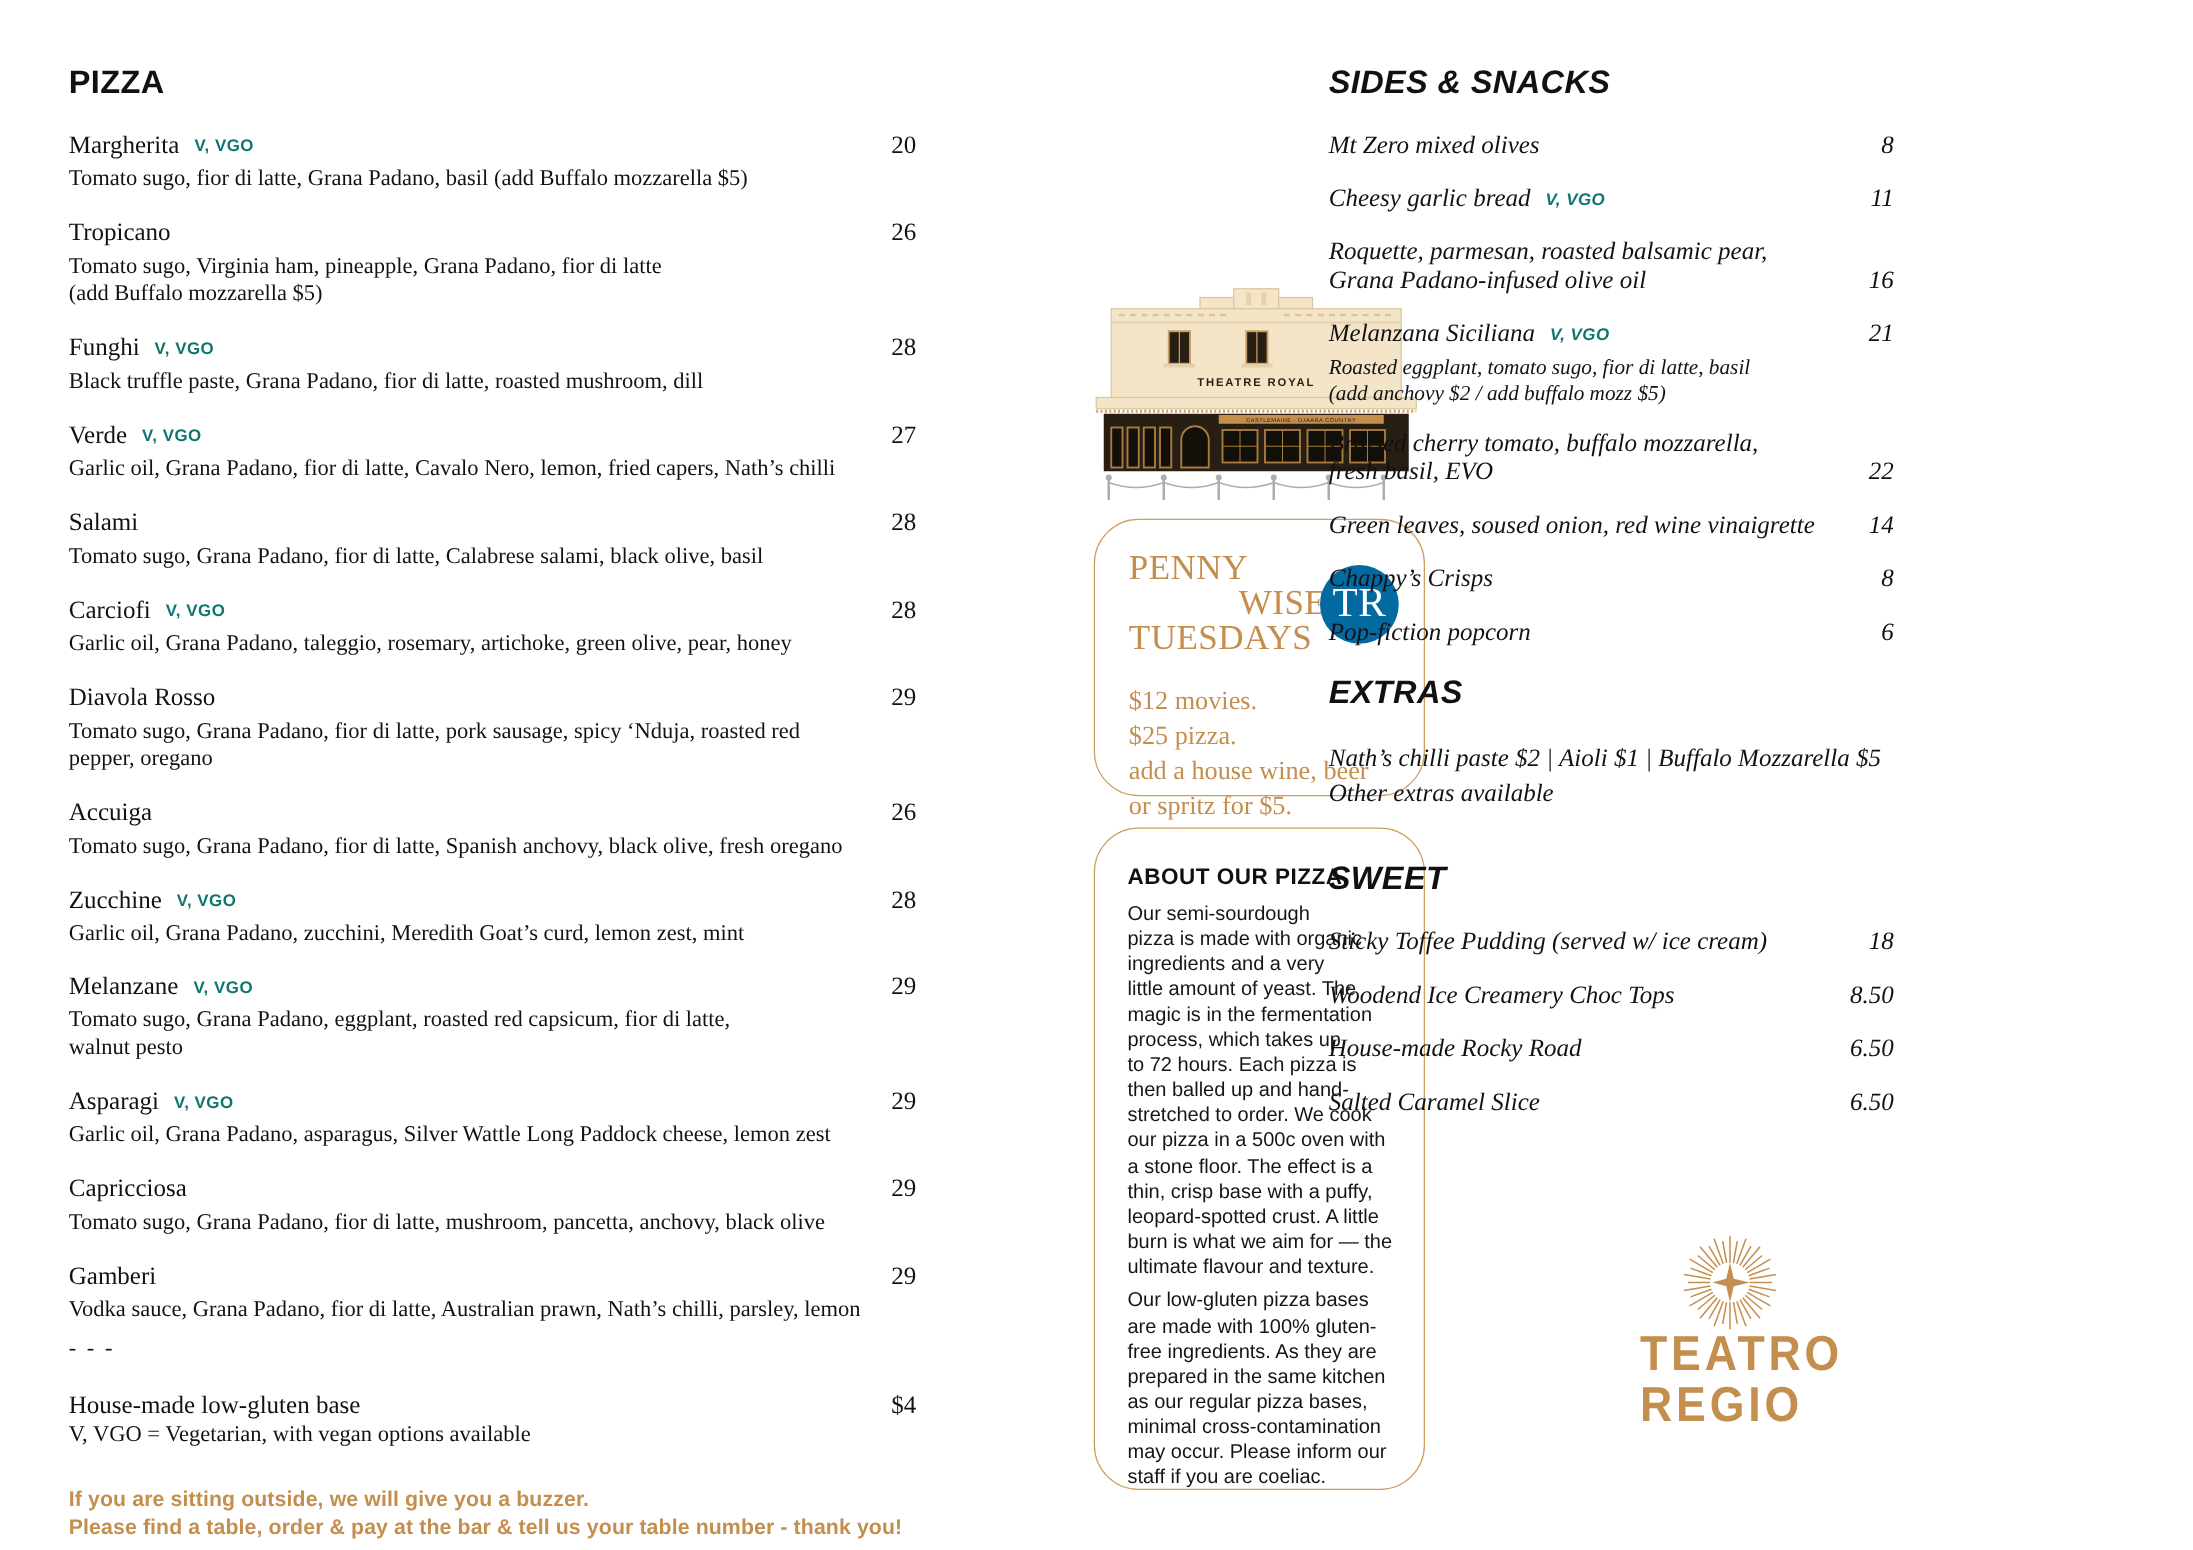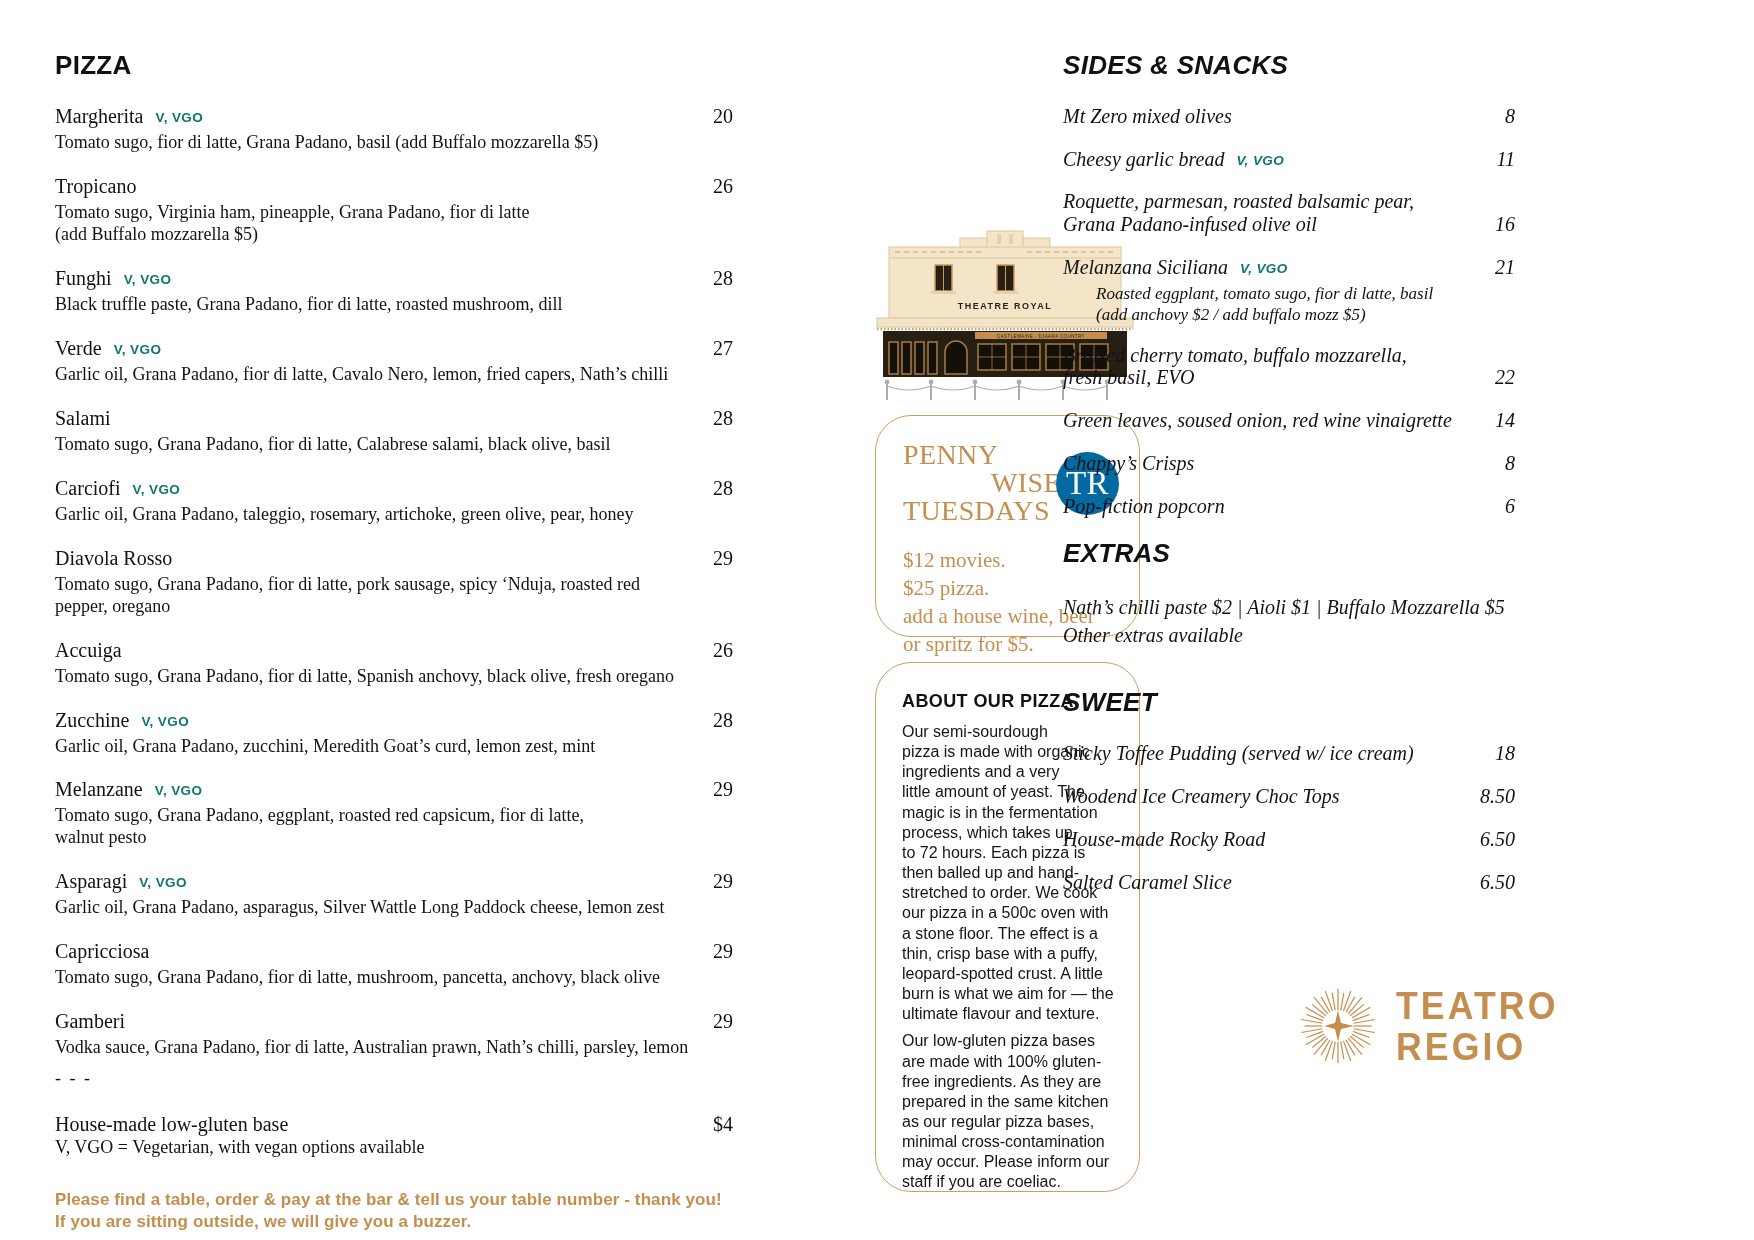--- a/index.html
+++ b/index.html
@@ -17,21 +17,21 @@
   }
   .menu-item{margin-bottom:21px;}
   .row{display:flex;justify-content:space-between;align-items:baseline;}
   .iname{font-size:20px;line-height:1.08;}
   .tags{
     font-family:"Liberation Sans", sans-serif;font-weight:700;font-size:13.5px;
     color:#0f766e;letter-spacing:.4px;margin-left:12px;position:relative;top:-1px;
   }
   .price{font-size:20px;}
   .idesc{font-size:18px;line-height:1.22;margin-top:4px;white-space:pre-line;}
-  .idesc.small{font-size:17px;line-height:1.24;margin-left:33px;}
+  .idesc.small{font-size:17px;line-height:1.24;}
   .dashes{font-size:18px;letter-spacing:2px;margin:-12px 0 24px 0;}
 
   .base-note{font-size:18px;line-height:1.25;}
   .footer-note{
     margin-top:30px;font-family:"Liberation Sans", sans-serif;font-weight:700;
     font-size:17px;line-height:1.3;color:#C48E4E;letter-spacing:.1px;
   }
 
   
   .theatre{position:absolute;left:0;top:228px;}
@@ -59,21 +59,21 @@
     font-family:"Liberation Sans", sans-serif;font-size:16px;line-height:1.26;
     margin:0 0 7px 0;white-space:pre-line;color:#151515;
   }
 
   
   .col-right .menu-item{margin-bottom:20px;}
   .extras-line{font-size:20px;line-height:1.4;}
   .gap-top{margin-top:26px;}
 
   
-  .logo{position:absolute;left:1296px;top:984px;display:flex;align-items:center;}
+  .logo{position:absolute;left:1296px;top:984px;display:flex;align-items:center;flex-direction:column;}
   .wordmark{
     margin-left:16px;font-family:"Liberation Sans", sans-serif;font-weight:700;
     color:#C48E4E;font-size:35px;line-height:1.02;letter-spacing:3px;
     transform:scale(1.02,1.12);transform-origin:left center;
   }
 </style>
 </head>
 <body>
 
 <section class="col-left">
@@ -178,22 +178,22 @@
 
   <div class="menu-item">
     <div class="row">
       <span class="iname">House-made low-gluten base</span>
       <span class="price">$4</span>
     </div>
     <div class="base-note">V, VGO = Vegetarian, with vegan options available</div>
   </div>
 
   <div class="footer-note">
+    <div>If you are sitting outside, we will give you a buzzer.</div>
     <div>Please find a table, order &amp; pay at the bar &amp; tell us your table number - thank you!</div>
-    <div>If you are sitting outside, we will give you a buzzer.</div>
   </div>
 </section>
 
 <section class="col-mid">
 
   <svg class="theatre" width="260" height="180" viewBox="0 0 260 180">
 
     <rect x="85" y="10" width="30" height="10" fill="#F4E5C9" stroke="#DAC69E" stroke-width="1"></rect>
     <rect x="145" y="10" width="30" height="10" fill="#F4E5C9" stroke="#DAC69E" stroke-width="1"></rect>
     <rect x="112" y="3" width="36" height="17" fill="#F4E5C9" stroke="#DAC69E" stroke-width="1"></rect>

